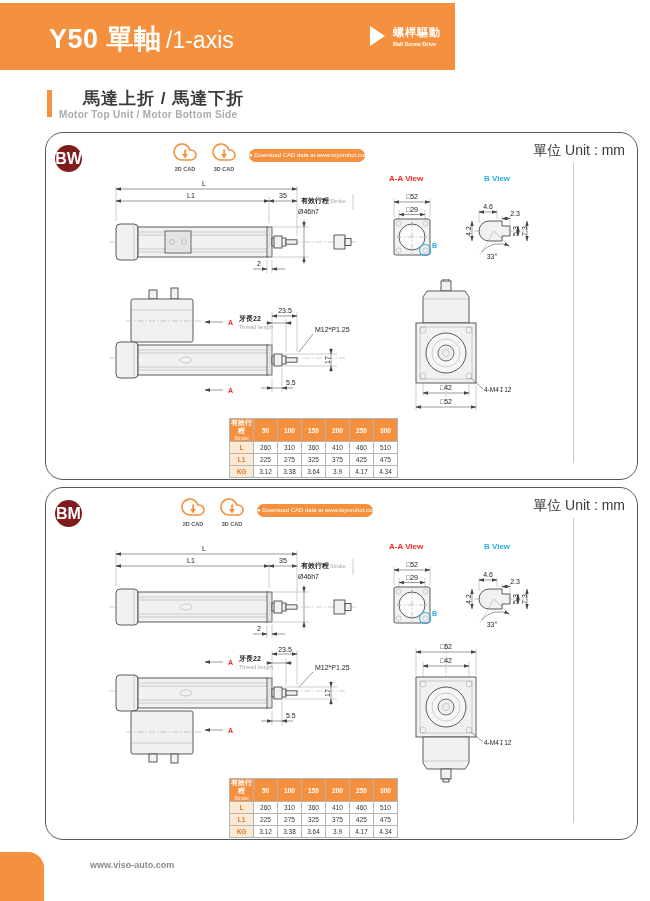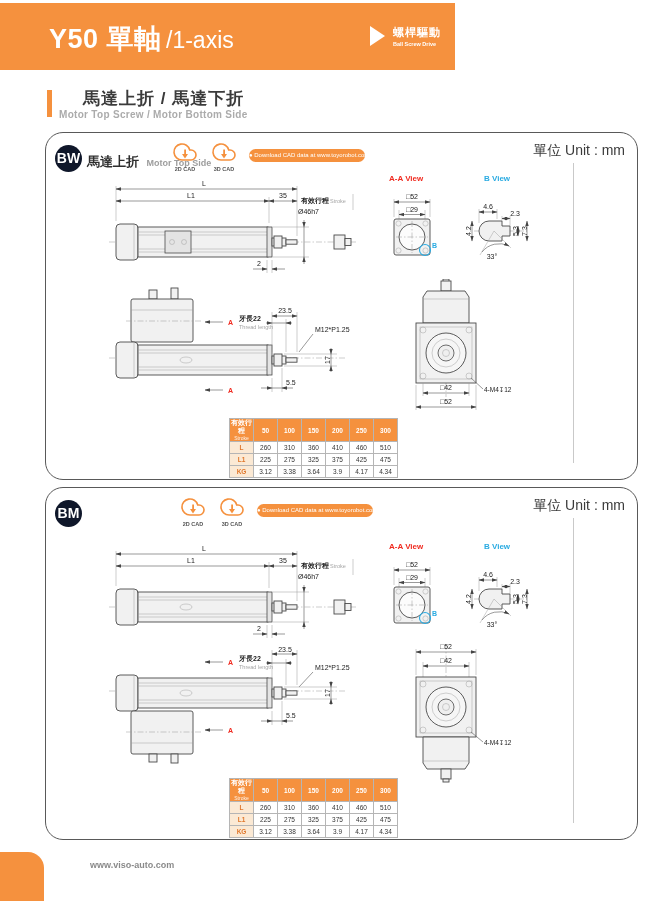--- a/index.html
+++ b/index.html
@@ -21,21 +21,21 @@
   
   .secbar{left:47px;top:90px;width:5px;height:27px;background:#F5913E;}
   .sectitle{left:59px;top:87px;font-size:17px;font-weight:700;color:#3b3b3b;letter-spacing:1px;margin-left:24px;}
   .secsub{left:59px;top:109px;font-size:10px;font-weight:700;color:#ABABAB;letter-spacing:.3px;}
 
   
   .panel{left:45px;width:591px;background:#fff;border:1.2px solid #595959;border-radius:18px;}
   .p1{top:132px;height:346px;}
   .p2{top:487px;height:351px;}
   .pcode{position:absolute;left:9px;top:12px;width:27px;height:27px;border-radius:50%;
-         background:#0f172a;color:#fff;font-size:14px;font-weight:700;line-height:27px;text-align:center;}
+         background:#7f1d1d;color:#fff;font-size:16px;font-weight:700;line-height:27px;text-align:center;}
   .ptitle{position:absolute;left:41px;top:19px;white-space:nowrap;}
   .ptitle .zh{font-size:13px;font-weight:700;color:#2e2e2e;}
   .ptitle .en{font-size:9px;font-weight:700;color:#9d9d9d;margin-left:3px;}
   .cloud{position:absolute;top:9px;width:34px;text-align:center;}
   .cloud .cl-label{font-size:5.5px;font-weight:700;color:#555;margin-top:-2px;}
   .pill{position:absolute;left:203px;top:16px;width:116px;height:13px;background:#F5913E;
         border-radius:7px;color:#fff;font-size:6px;line-height:13px;text-align:center;white-space:nowrap;}
   .unit{position:absolute;right:12px;top:9px;font-size:14px;color:#3a3a3a;}
   .vline{position:absolute;left:527px;top:30px;width:1px;height:300px;background:#c9c9c9;}
 
@@ -94,28 +94,24 @@
       <span class="tri"></span>
       <span>
         <span class="bzh">螺桿驅動</span>
         <span class="ben">Ball Screw Drive</span>
       </span>
     </div>
   </div>
 
   <div class="secbar abs"></div>
   <div class="sectitle abs">馬達上折 / 馬達下折</div>
-  <div class="secsub abs">Motor Top Screw / Motor Bottom Side</div>
+  <div class="secsub abs">Motor Top Unit / Motor Bottom Side</div>
 
   <div class="panel p1 abs">
     <div class="pcode">BW</div>
-    <div class="ptitle">
-      <span class="zh">馬達上折</span>
-      <span class="en">Motor Top Side</span>
-    </div>
 
     <div class="cloud" style="left:122px;">
       <svg width="30" height="22" viewBox="0 0 24 22">
         <path d="M18 8h-1.26A8 8 0 1 0 9 18h9a5 5 0 0 0 0-10z" fill="#fff" stroke="#F5913E" stroke-width="1.6"></path>
         <rect x="11.2" y="7.5" width="1.8" height="5" fill="#F5913E"></rect>
         <polygon points="9,12 15,12 12,16.5" fill="#F5913E"></polygon>
       </svg>
       <div class="cl-label">2D CAD</div>
     </div>
     <div class="cloud" style="left:161px;">

